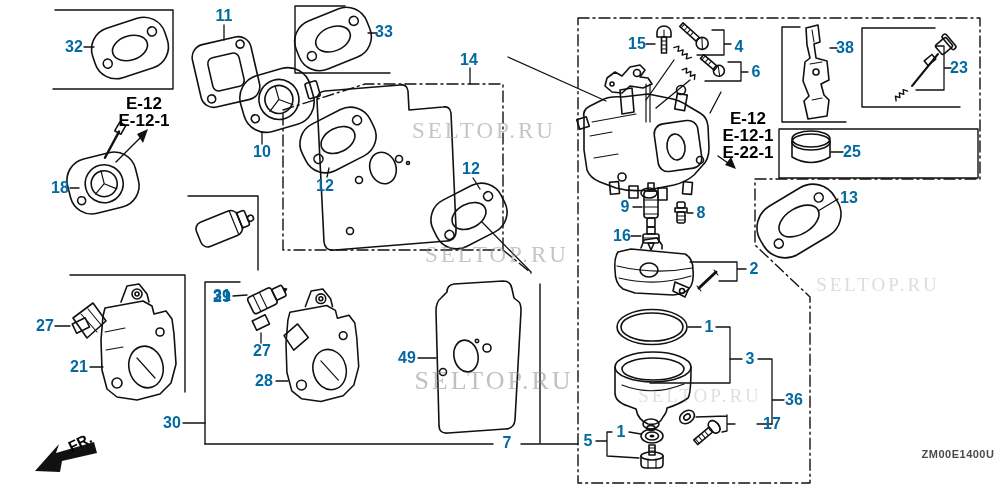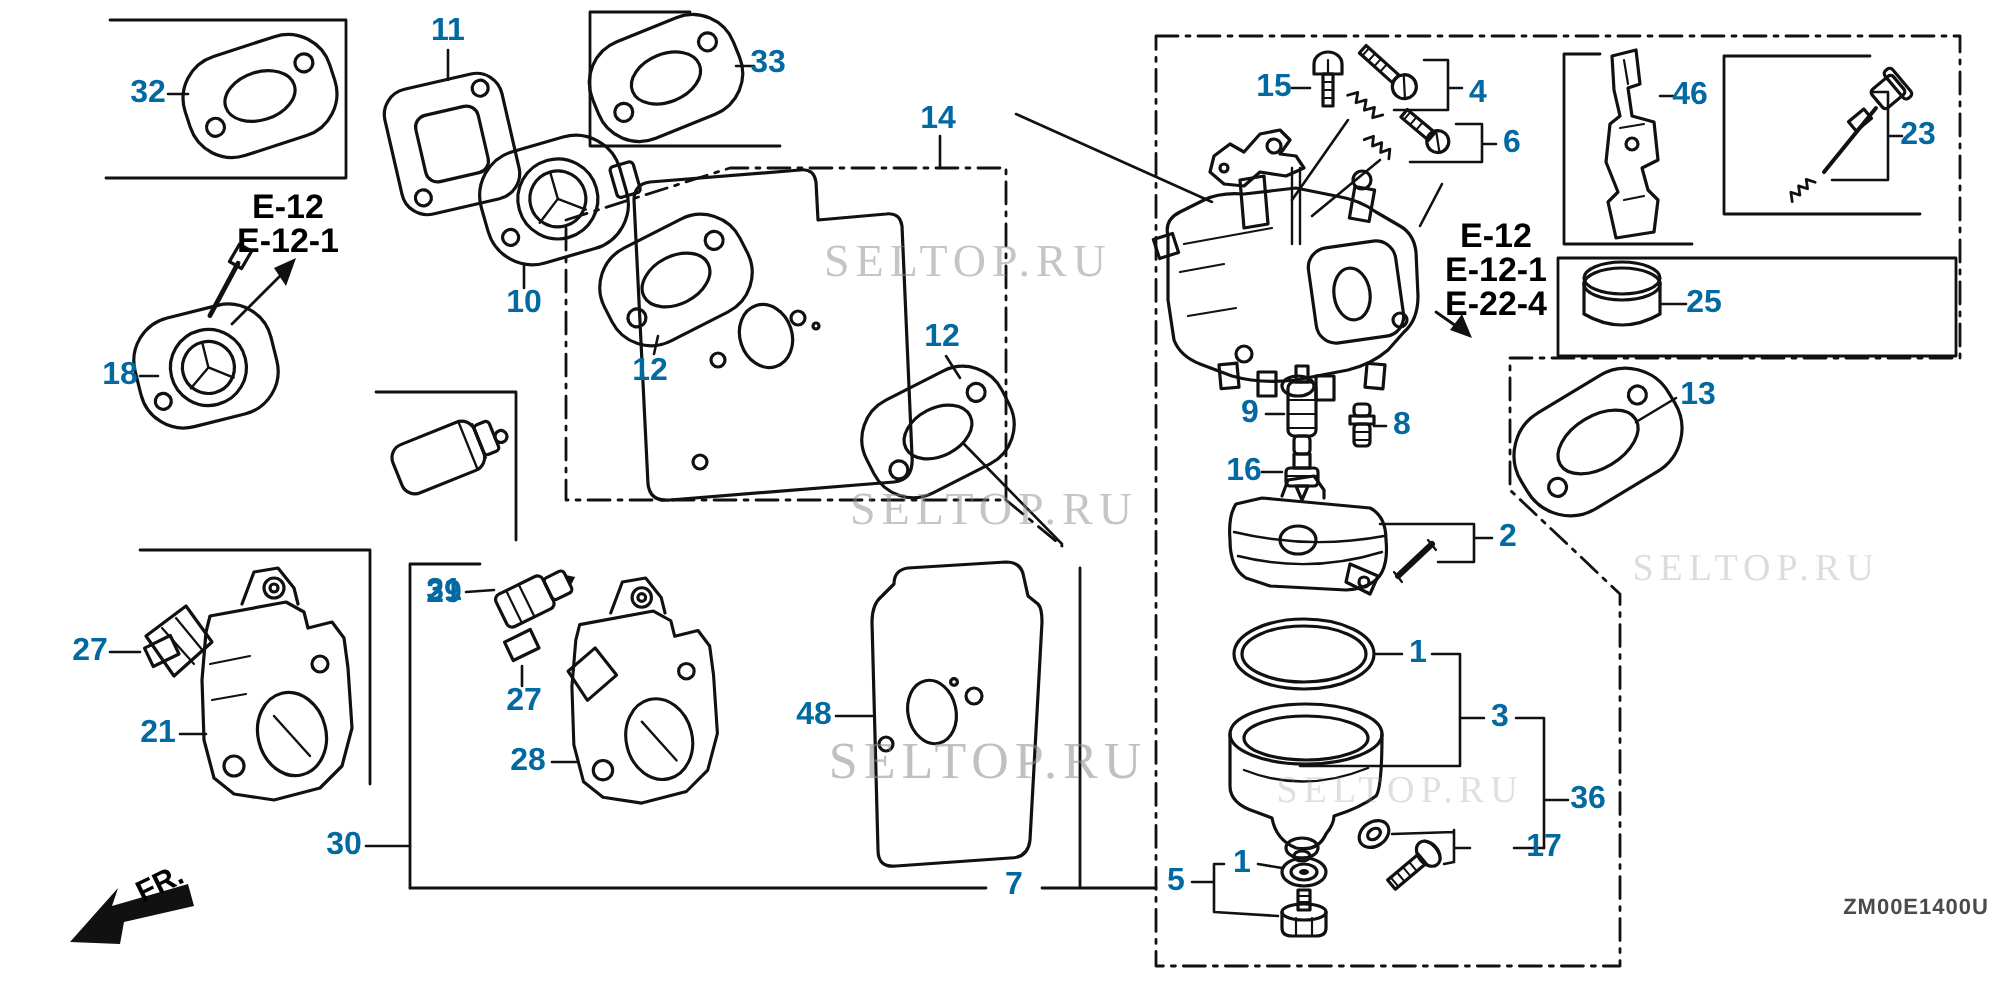--- a/index.html
+++ b/index.html
@@ -374,26 +374,26 @@
       <div class="plabel" style="left: 469px; top: 60px;">14</div>
       <div class="plabel" style="left: 471px; top: 169px;">12</div>
       <div class="plabel" style="left: 60px; top: 188px;">18</div>
       <div class="plabel" style="left: 222px; top: 261px; margin-top: 35px;">31</div>
       <div class="plabel" style="left: 45px; top: 326px;">27</div>
       <div class="plabel" style="left: 79px; top: 367px;">21</div>
       <div class="plabel" style="left: 222px; top: 297px;">29</div>
       <div class="plabel" style="left: 262px; top: 351px;">27</div>
       <div class="plabel" style="left: 264px; top: 381px;">28</div>
       <div class="plabel" style="left: 172px; top: 423px;">30</div>
-      <div class="plabel" style="left: 407px; top: 358px;">48</div>
+      <div class="plabel" style="left: 407px; top: 358px;">49</div>
       <div class="plabel" style="left: 507px; top: 443px;">7</div>
       <div class="plabel" style="left: 637px; top: 44px;">15</div>
       <div class="plabel" style="left: 739px; top: 47px;">4</div>
       <div class="plabel" style="left: 756px; top: 72px;">6</div>
-      <div class="plabel" style="left: 845px; top: 48px;">46</div>
+      <div class="plabel" style="left: 845px; top: 48px;">38</div>
       <div class="plabel" style="left: 959px; top: 68px;">23</div>
       <div class="plabel" style="left: 852px; top: 152px;">25</div>
       <div class="plabel" style="left: 849px; top: 198px;">13</div>
       <div class="plabel" style="left: 625px; top: 207px;">9</div>
       <div class="plabel" style="left: 701px; top: 213px;">8</div>
       <div class="plabel" style="left: 622px; top: 236px;">16</div>
       <div class="plabel" style="left: 754px; top: 269px;">2</div>
       <div class="plabel" style="left: 709px; top: 327px;">1</div>
       <div class="plabel" style="left: 750px; top: 359px;">3</div>
       <div class="plabel" style="left: 794px; top: 400px;">36</div>
@@ -402,19 +402,19 @@
       <div class="plabel" style="left: 621px; top: 432px;">1</div>
     </div>
 
   <div class="refbox" style="left:144px;top:112px;">
     <div>E-12</div>
     <div>E-12-1</div>
   </div>
   <div class="refbox" style="left:748px;top:135px;">
     <div>E-12</div>
     <div>E-12-1</div>
-    <div>E-22-4</div>
+    <div>E-22-1</div>
   </div>
 
   <div class="frlabel" style="left:80px;top:442px;">FR.</div>
 
   <div class="code" style="left:938px;top:454px;margin-left:20px;">ZM00E1400U</div>
 </div>
 
 </body></html>

